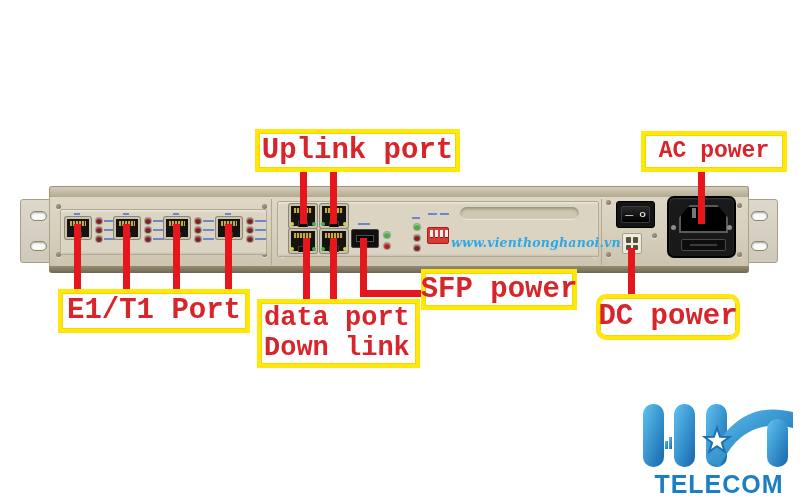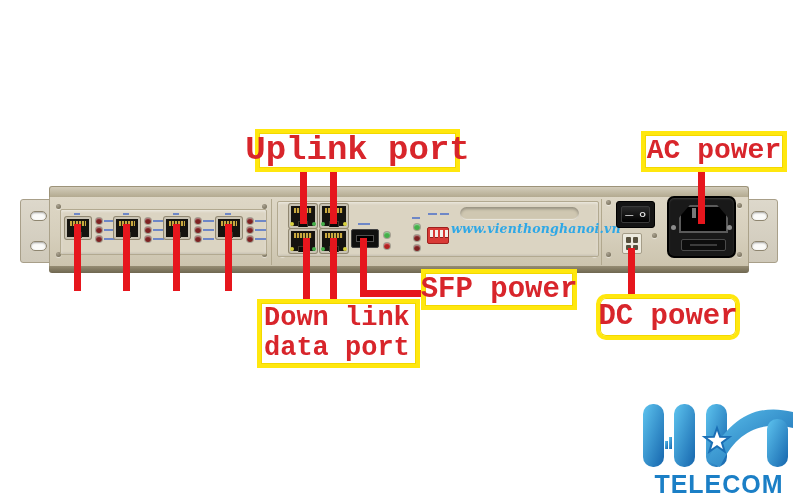--- a/index.html
+++ b/index.html
@@ -85,21 +85,21 @@
   .dip span {
     position:absolute; top:2px; width:3px; height:7px; background:#f2efe9;
     box-shadow:0 1px 0 rgba(0,0,0,.4);
   }
   .indent-slot {
     position:absolute; left:460px; top:207px; width:119px; height:13px;
     background:#cfc7b1; border-radius:7px;
     box-shadow: inset 0 2px 3px rgba(0,0,0,.28), inset 0 -1px 1px rgba(255,255,255,.65);
   }
   .watermark {
-    position:absolute; left:451px; top:221px;
+    position:absolute; left:451px; top:235px;
     font-family:"DejaVu Serif", serif; font-style:italic; font-weight:bold;
     font-size:12.5px; color:#2fa8e6; letter-spacing:.2px; white-space:nowrap;
   }
   
   .power-switch {
     position:absolute; left:616px; top:201px; width:39px; height:27px;
     background:#141414; border-radius:3px; border:1px solid #000;
   }
   .rocker {
     position:absolute; left:4px; top:4px; right:4px; bottom:4px;
@@ -275,29 +275,32 @@
   <div class="aline" style="left:123px; top:224px; width:7px; height:67px;"></div>
   <div class="aline" style="left:173px; top:224px; width:7px; height:67px;"></div>
   <div class="aline" style="left:225px; top:224px; width:7px; height:67px;"></div>
   <div class="aline" style="left:303px; top:238px; width:7px; height:64px;"></div>
   <div class="aline" style="left:330px; top:238px; width:7px; height:64px;"></div>
   <div class="aline" style="left:360px; top:238px; width:7px; height:59px;"></div>
   <div class="aline" style="left:360px; top:290px; width:64px; height:7px;"></div>
   <div class="aline" style="left:698px; top:169px; width:7px; height:55px;"></div>
   <div class="aline" style="left:628px; top:248px; width:7px; height:49px;"></div>
 
-  <div class="callout" style="left:255px; top:129px; width:205px; height:43px; font-size:34px;">
+  <div class="callout" style="left:255px; top:129px; width:205px; height:43px; font-size:29px;">
     <span>Uplink port</span>
   </div>
-  <div class="callout" style="left:641px; top:131px; width:146px; height:41px; font-size:28px;">
+  <div class="callout" style="left:641px; top:131px; width:146px; height:41px; font-size:23px;">
     <span>AC power</span>
   </div>
+  <div class="callout" style="left:58px; top:289px; width:192px; height:44px; font-size:29px;">
+    <span>E1/T1 Port</span>
+  </div>
   <div class="callout" style="left:257px; top:299px; width:163px; height:69px; font-size:27px; align-items:flex-start; padding-left:3px;">
+    <span>data port</span>
     <span>Down link</span>
-    <span>data port</span>
   </div>
   <div class="callout" style="left:421px; top:269px; width:156px; height:41px; font-size:29px;">
     <span>SFP power</span>
   </div>
   <div class="callout" style="left:596px; top:294px; width:144px; height:46px; font-size:29px;border-radius:10px;">
     <span>DC power</span>
   </div>
 
   <svg class="logo" viewBox="0 0 156 100">
     <defs>

